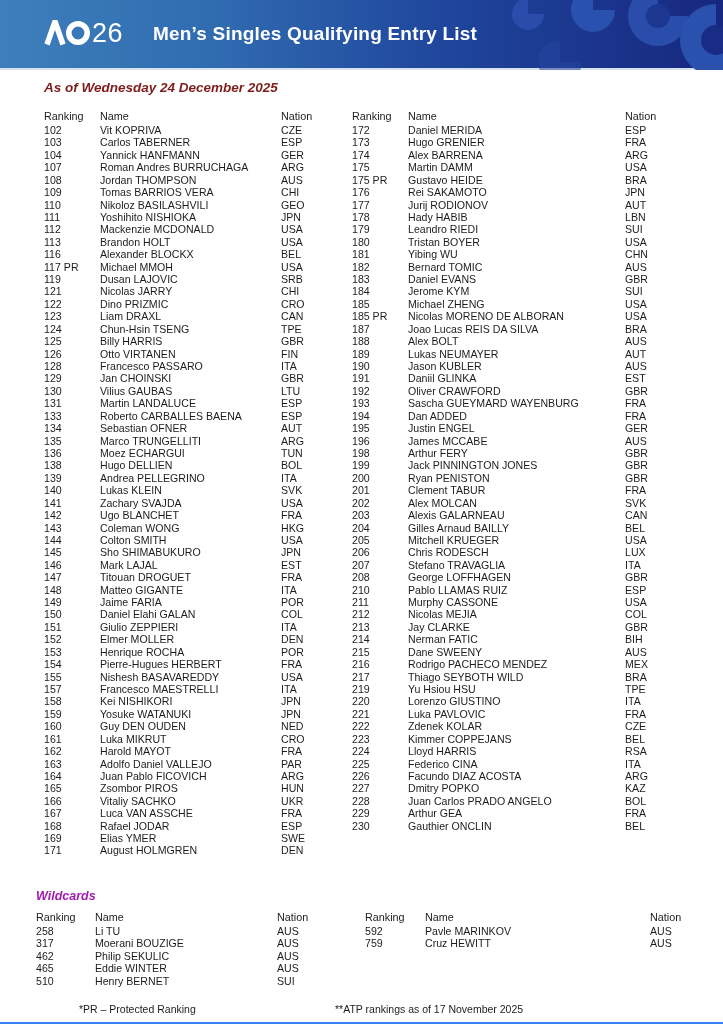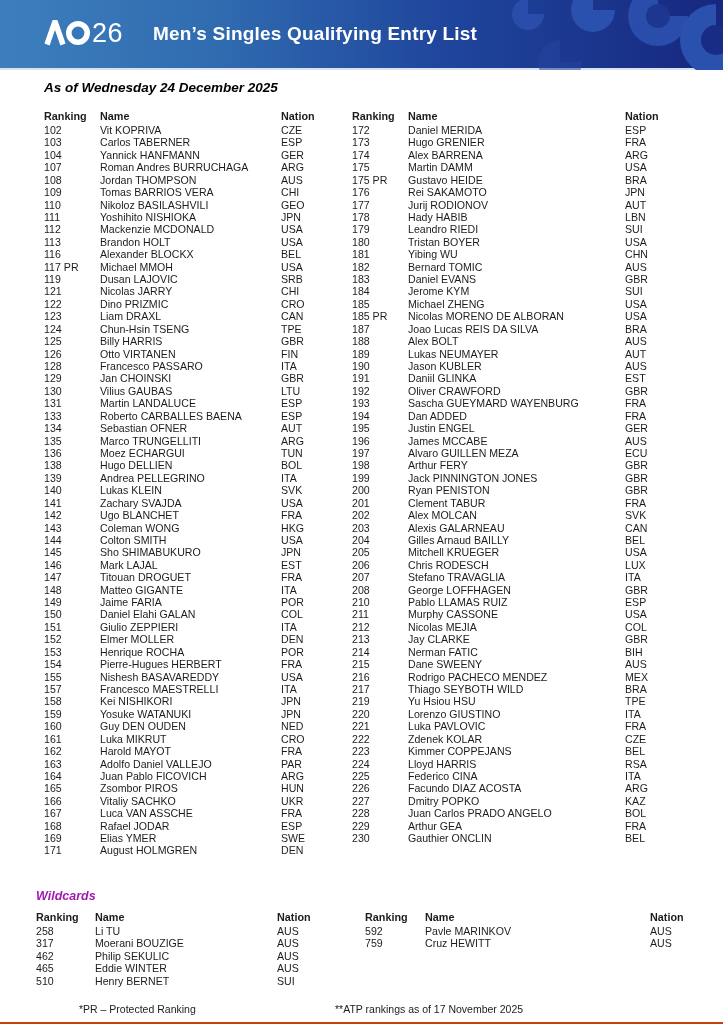--- a/index.html
+++ b/index.html
@@ -1,43 +1,43 @@
 <!DOCTYPE html>
 <html><head>
 <meta charset="utf-8">
 <style>
   * { margin:0; padding:0; box-sizing:border-box; }
   html,body { background:#ffffff; }
   .page {
     position:relative; width:723px; height:1024px; background:#ffffff;
     font-family:"Liberation Sans", sans-serif; color:#1c1c1c; overflow:hidden;
-    border-bottom:2px solid #c2410c;
+    border-bottom:2px solid #3b82f6;
   }
   
   .banner {
     position:absolute; left:0; top:0; width:723px; height:70px;
     background:linear-gradient(90deg,#3d7fbc 0%, #306bb0 30%, #1f459c 62%, #17277f 100%);
     border-bottom:2px solid #d9e1ec;
   }
   .banner-arcs { position:absolute; right:0; top:0; height:70px; width:225px; }
   .logo { position:absolute; left:44px; top:20px; display:flex; align-items:center; color:#ffffff; }
   .logo svg { display:block; }
   .logo .yr { font-size:27px; font-weight:400; letter-spacing:0.5px; margin-left:2px; line-height:26px; }
   .banner-title {
     position:absolute; left:153px; top:23px; color:#ffffff;
     font-size:19px; font-weight:700; letter-spacing:0.2px;
   }
   
   .as-of {
-    position:absolute; left:44px; top:80px; color:#000000;
+    position:absolute; left:44px; top:80px; color:#7f1d1d;
     font-size:13.5px; font-weight:700; font-style:italic;
   }
   
   .col { position:absolute; font-size:10.6px; }
-  .col .hdr { display:grid; font-weight:700; font-size:10.8px; height:14px; line-height:13px; white-space:nowrap; }
+  .col .hdr { display:grid; font-weight:400; font-size:10.8px; height:14px; line-height:13px; white-space:nowrap; }
   .col .row { display:grid; height:12.43px; line-height:12.43px; white-space:nowrap; }
   .left-col  { left:44px;  top:110px; width:302px; }
   .left-col  .hdr, .left-col  .row { grid-template-columns:56px 181px 1fr; }
   .right-col { left:352px; top:110px; width:330px; }
   .right-col .hdr, .right-col .row { grid-template-columns:56px 217px 1fr; }
   
   .wc-title {
     position:absolute; left:36px; top:889px; color:#a21caf;
     font-size:12.5px; font-weight:700; font-style:italic;
   }
@@ -599,25 +599,20 @@
           <span>Justin ENGEL</span>
           <span>GER</span>
         </div>
 
         <div class="row">
           <span>196</span>
           <span>James MCCABE</span>
           <span>AUS</span>
         </div>
 
-        <div class="row">
-          <span>197</span>
-          <span>Alvaro GUILLEN MEZA</span>
-          <span>ECU</span>
-        </div>
 
         <div class="row">
           <span>198</span>
           <span>Arthur FERY</span>
           <span>GBR</span>
         </div>
 
         <div class="row">
           <span>199</span>
           <span>Jack PINNINGTON JONES</span>

